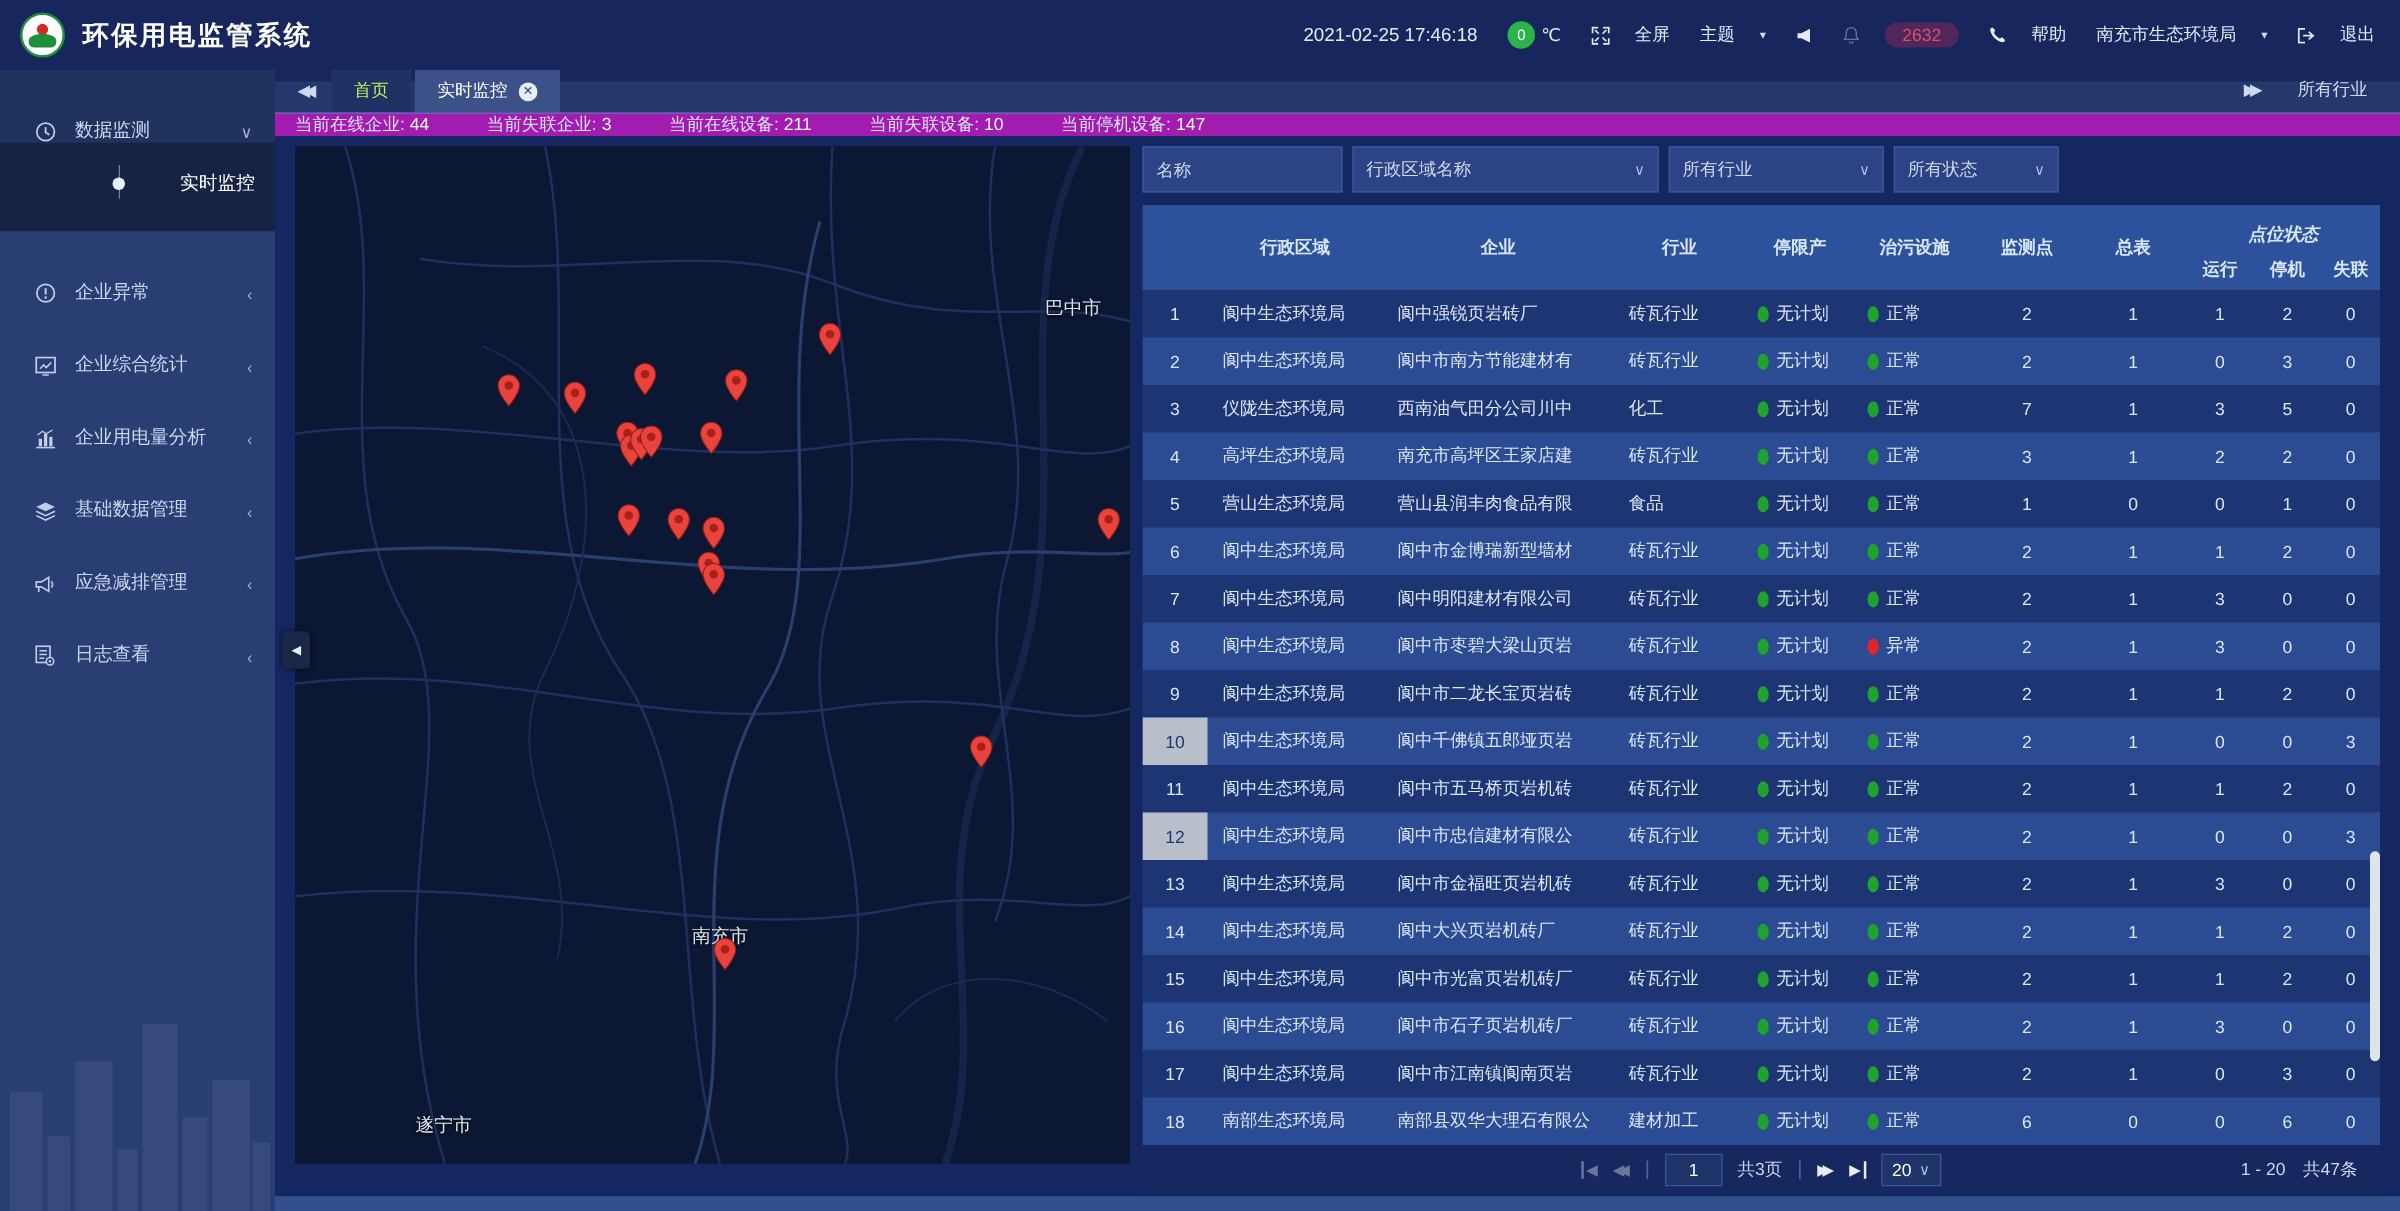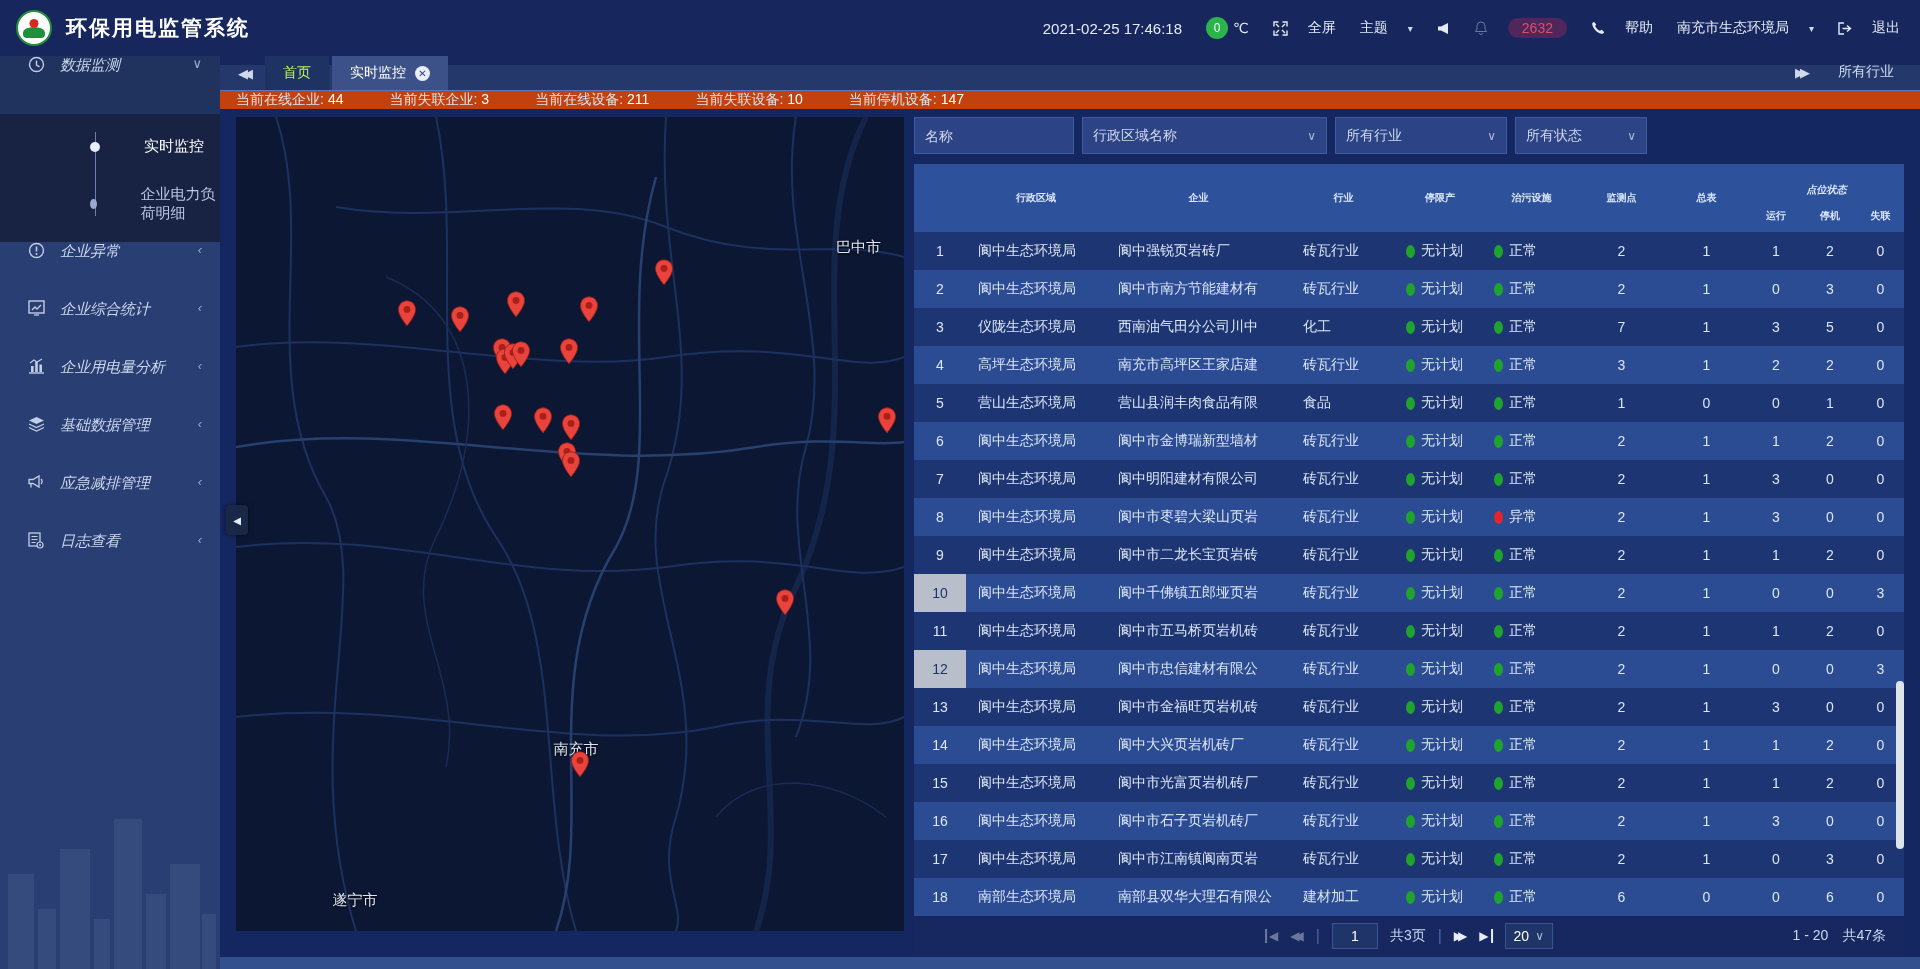--- a/index.html
+++ b/index.html
@@ -21,21 +21,21 @@
   .badge-pill { background:rgba(190,40,90,.35); color:#d8506e; padding:2px 14px; border-radius:11px; font-size:14px; }
   .bell { opacity:.45; }
   .icon-svg { display:block; }
 
   
   .page-body { display:flex; height:913px; }
   .sidebar { width:220px; background:#293e73; position:relative; flex-shrink:0; overflow:hidden; }
   .main { flex:1; display:flex; flex-direction:column; min-width:0; }
 
   
-  .nav-item { height:58px; display:flex; align-items:flex-start; padding:0 18px 16px 26px; color:#cdd8ee; font-size:15px; cursor:pointer; position:relative;font-style:italic; }
+  .nav-item { height:58px; display:flex; align-items:flex-end; padding:0 18px 0 26px; color:#cdd8ee; font-size:15px; cursor:pointer; position:relative; }
   .nav-item .nav-ic { width:20px; margin-right:14px; display:flex; justify-content:center; }
   .nav-item .chev { margin-left:auto; font-size:13px; color:#9fb0d6; }
   .nav-group-open { background:#20335f; }
   .submenu { background:#182343; position:relative; padding:4px 0 10px; }
   .submenu::before { content:''; position:absolute; left:95px; top:18px; bottom:26px; width:1px; background:#6f7fa8; }
   .sub-item { height:57px; display:flex; align-items:center; padding-left:90px; font-size:15px; color:#b9c5e2; cursor:pointer; position:relative; }
   .sub-dot { width:10px; height:10px; border-radius:50%; background:#9aa9cf; margin-right:44px; position:relative; z-index:2; }
   .sub-item.active { color:#ffffff; }
   .sub-item.active .sub-dot { background:#e9eefb; }
   .skyline { position:absolute; bottom:0; left:0; right:0; height:185px; opacity:.5; }
@@ -44,21 +44,21 @@
   
   .tabbar { height:46px; background:#24386b; display:flex; align-items:flex-end; padding-left:6px; box-shadow:inset 0 9px 0 #17265c; }
   .tab-scroll { color:#cfd9ec; font-size:13px; margin:0 12px 9px; cursor:pointer; }
   .dbl { letter-spacing:-5px; padding-right:5px; }
   .tab { height:34px; padding:0 18px; display:flex; align-items:center; gap:9px; font-size:14px; color:#bef264; background:#1e3263; margin-right:3px; cursor:pointer; }
   .tab.active { background:#3c5188; color:#fff; }
   .tab-close { width:15px; height:15px; border-radius:50%; background:#e9eef8; color:#2c4184; font-size:10px; line-height:15px; text-align:center; font-weight:bold; }
   .tabbar-right { margin-left:auto; display:flex; align-items:center; gap:28px; padding:0 26px 9px 0; color:#d0dbef; font-size:14px; }
 
   
-  .statsbar { height:31px; background:#c2410c; border-top:1px solid #5b76bb; display:flex; align-items:center; padding-left:16px; font-size:14px; color:#d9e3f4; }
+  .statsbar { height:31px; background:#a21caf; border-top:1px solid #5b76bb; display:flex; align-items:center; padding-left:16px; font-size:14px; color:#d9e3f4; }
   .stat { margin-right:46px; }
   .stat b { font-weight:normal; color:#fff; margin-left:4px; }
 
   
   .content { position:relative; flex:1; display:flex; padding:8px 16px 14px; background:#152761; }
   .content::after { content:''; position:absolute; left:0; right:0; bottom:0; height:13px; background:#33508e; }
   .collapse-handle { position:absolute; left:6px; top:396px; width:22px; height:30px; background:#1a2848; border-radius:4px; color:#e8eefb; font-size:10px; display:flex; align-items:center; justify-content:center; z-index:6; box-shadow:0 0 5px rgba(0,0,0,.55); cursor:pointer; }
 
   
   .map { width:668px; height:814px; background:#0c1733; position:relative; overflow:hidden; flex-shrink:0; z-index:1; }
@@ -72,21 +72,21 @@
   input.f-box { outline:none; }
   input.f-box::placeholder { color:#cfd9ec; opacity:1; }
   .f-name { width:160px; }
   .f-region { width:245px; }
   .f-industry { width:172px; }
   .f-status { width:132px; }
   .f-caret { margin-left:auto; font-size:12px; color:#aebbdd; }
 
   .table-wrap { flex:1; overflow:hidden; position:relative; background:#1d3572;
     --cols:52px 140px 185px 105px 88px 95px 85px 85px 54px 54px 47px; }
-  .thead { display:grid; grid-template-columns:var(--cols); grid-template-rows:35px 33px; background:#2d529b; color:#d9e7fa; font-size:10px; font-weight:bold; }
+  .thead { display:grid; grid-template-columns:var(--cols); grid-template-rows:35px 33px; background:#2d529b; color:#d9e7fa; font-size:14px; font-weight:bold; }
   .th { grid-row:1 / span 2; display:flex; align-items:center; justify-content:center; }
   .th-group { grid-column:9 / span 3; grid-row:1; display:flex; align-items:flex-end; justify-content:center; font-style:italic; padding-bottom:2px; }
   .th-sub { grid-row:2; display:flex; align-items:center; justify-content:center; }
   .trow { display:grid; grid-template-columns:var(--cols); height:38px; align-items:stretch; background:#1d3572; font-size:14px; color:#dce6f6; cursor:pointer; }
   .trow.alt { background:#2b4c93; }
   .c { display:flex; align-items:center; overflow:hidden; white-space:nowrap; }
   .c.seq { justify-content:center; }
   .c.seq.sel { background:#b9bfca; color:#1d3572; }
   .c.l { padding-left:12px; }
   .c.st { padding-left:10px; gap:6px; }
@@ -169,24 +169,20 @@
             <path d="M8.5 4.5 V9 l3 1.8" stroke="#c2cde6" stroke-width="1.4" fill="none"></path>
           </svg>
         </span>
       <span>数据监测</span>
       <span class="chev">∨</span>
     </div>
     <div class="submenu">
       <div class="sub-item active">
         <span class="sub-dot"></span>
         <span>实时监控</span>
-      </div>
-      <div class="sub-item">
-        <span class="sub-dot"></span>
-        <span>企业电力负荷明细</span>
       </div>
     </div>
     <div class="nav-item">
       <span class="nav-ic">
           <svg width="17" height="17" viewBox="0 0 17 17">
             <circle cx="8.5" cy="8.5" r="7" stroke="#c2cde6" stroke-width="1.4" fill="none"></circle>
             <path d="M8.5 4.5 V9.5" stroke="#c2cde6" stroke-width="1.6"></path>
             <circle cx="8.5" cy="12" r="1" fill="#c2cde6"></circle>
           </svg>
         </span>

